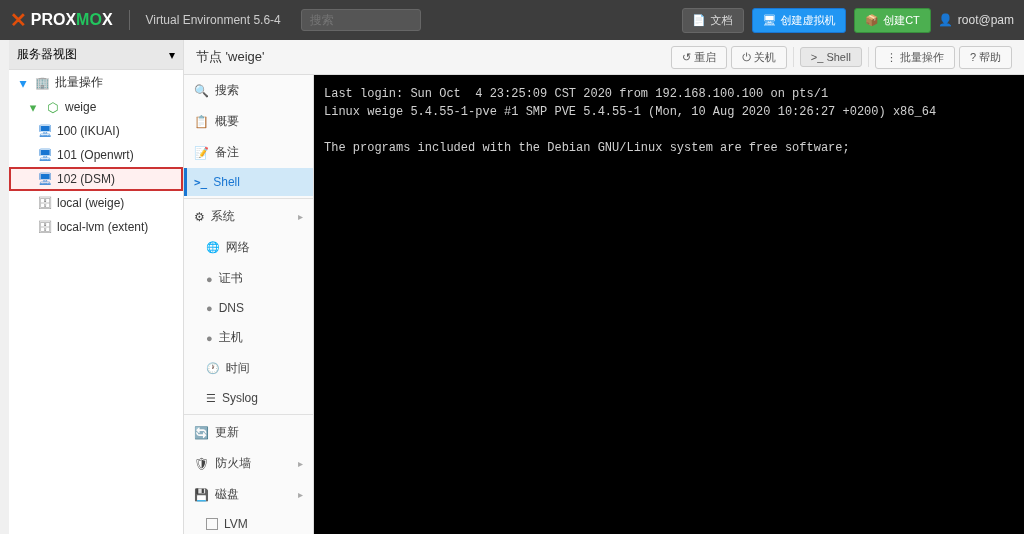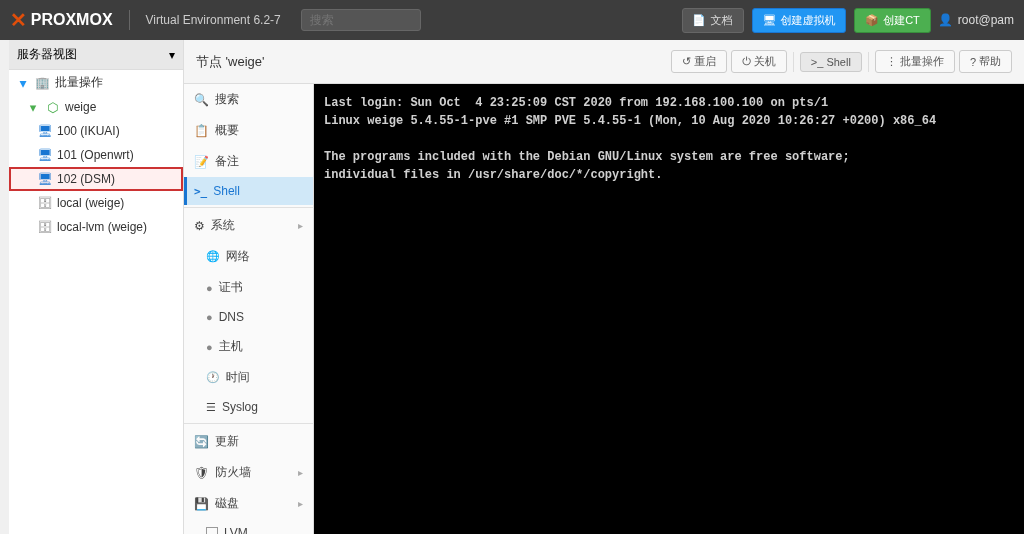--- a/index.html
+++ b/index.html
@@ -30,59 +30,59 @@
     .tree-indent-1 { padding-left: 16px; }
     .tree-indent-2 { padding-left: 28px; }
     .tree-icon { width: 16px; height: 16px; display: inline-flex; align-items: center; justify-content: center; flex-shrink: 0; }
     .datacenter-icon { color: #2196f3; font-size: 14px; }
     .node-icon { color: #4caf50; font-size: 13px; }
 
     
     .right-panel { flex: 1; display: flex; flex-direction: column; overflow: hidden; }
 
     
-    .node-header { height: 44px; background: #f5f5f5; border-bottom: 1px solid #ddd; display: flex; align-items: center; padding: 0 12px; gap: 8px; flex-shrink: 0; }
+    .node-header { height: 35px; background: #f5f5f5; border-bottom: 1px solid #ddd; display: flex; align-items: center; padding: 0 12px; gap: 8px; flex-shrink: 0; }
     .node-title { font-size: 13px; font-weight: 500; color: #333; margin-right: 8px; }
     .node-actions { display: flex; align-items: center; gap: 4px; margin-left: auto; }
     .action-btn { background: #f8f8f8; border: 1px solid #ccc; color: #555; padding: 3px 10px; border-radius: 3px; font-size: 11px; cursor: pointer; display: flex; align-items: center; gap: 3px; }
     .action-btn.shell-active { background: #e8e8e8; }
     .action-divider { width: 1px; height: 20px; background: #ddd; margin: 0 2px; }
 
     
     .content-area { display: flex; flex: 1; overflow: hidden; }
 
     
     .nav-menu { width: 130px; background: #fafafa; border-right: 1px solid #ddd; overflow-y: auto; flex-shrink: 0; }
     .nav-item { display: flex; align-items: center; padding: 7px 10px; cursor: pointer; font-size: 12px; color: #444; gap: 6px; }
     .nav-item.active { background: #d0e8f8; color: #1976d2; font-weight: 500; border-left: 3px solid #1976d2; padding-left: 7px; }
     .nav-item.sub-item { padding-left: 22px; }
     .nav-section-divider { height: 1px; background: #e0e0e0; margin: 2px 0; }
     .nav-arrow { margin-left: auto; color: #aaa; font-size: 10px; }
 
     
     .terminal-area { flex: 1; background: #000; color: #d0d0d0; font-family: 'Courier New', monospace; font-size: 12px; padding: 10px; overflow-y: auto; line-height: 1.5; }
-    .terminal-line { white-space: pre-wrap; font-weight: bold; }
+    .terminal-line { white-space: pre-wrap; }
     .terminal-cursor { display: inline-block; width: 8px; height: 14px; background: #d0d0d0; vertical-align: middle; animation: blink 1s step-end infinite; }
     @keyframes blink { 50% { opacity: 0; } }
 
     
     ::-webkit-scrollbar { width: 6px; }
     ::-webkit-scrollbar-track { background: #f0f0f0; }
     ::-webkit-scrollbar-thumb { background: #bbb; border-radius: 3px; }
   </style>
 </head>
 <body>
 
 <div class="topbar">
   <div class="logo">
     <span class="x">✕</span>
-    <span>PROX<span style="color:#ffffff">MO</span>X</span>
+    <span>PROX<span style="color:#22c55e">MO</span>X</span>
   </div>
   <div class="logo-separator"></div>
-  <span class="logo-subtitle">Virtual Environment 6.2-7</span>
+  <span class="logo-subtitle">Virtual Environment 5.6-4</span>
   <input class="search-box" type="text" placeholder="搜索" style="">
   <div class="topbar-right">
     <button class="topbar-btn">
       <span>📄</span>
       <span>文档</span>
     </button>
     <button class="topbar-btn blue">
       <span>🖥</span>
       <span>创建虚拟机</span>
     </button>
@@ -133,21 +133,21 @@
         <span>102 (DSM)</span>
       </div>
 
       <div class="tree-item tree-indent-2">
         <span class="tree-icon" style="color:#888;">🗄</span>
         <span>local (weige)</span>
       </div>
 
       <div class="tree-item tree-indent-2">
         <span class="tree-icon" style="color:#888;">🗄</span>
-        <span>local-lvm (weige)</span>
+        <span>local-lvm (extent)</span>
       </div>
 
     </div>
   </div>
 
   <div class="right-panel">
 
     <div class="node-header">
       <span class="node-title">节点 'weige'</span>
       <div class="node-actions">
@@ -252,20 +252,19 @@
           <span>LVM</span>
         </div>
 
       </div>
 
       <div class="terminal-area">
         <div class="terminal-line">Last login: Sun Oct  4 23:25:09 CST 2020 from 192.168.100.100 on pts/1</div>
         <div class="terminal-line">Linux weige 5.4.55-1-pve #1 SMP PVE 5.4.55-1 (Mon, 10 Aug 2020 10:26:27 +0200) x86_64</div>
         <div class="terminal-line">&nbsp;</div>
         <div class="terminal-line">The programs included with the Debian GNU/Linux system are free software;</div>
-        <div class="terminal-line">individual files in /usr/share/doc/*/copyright.</div>
         <div class="terminal-line">&nbsp;</div>
       </div>
 
     </div>
   </div>
 
 </div>
 
 </body></html>

